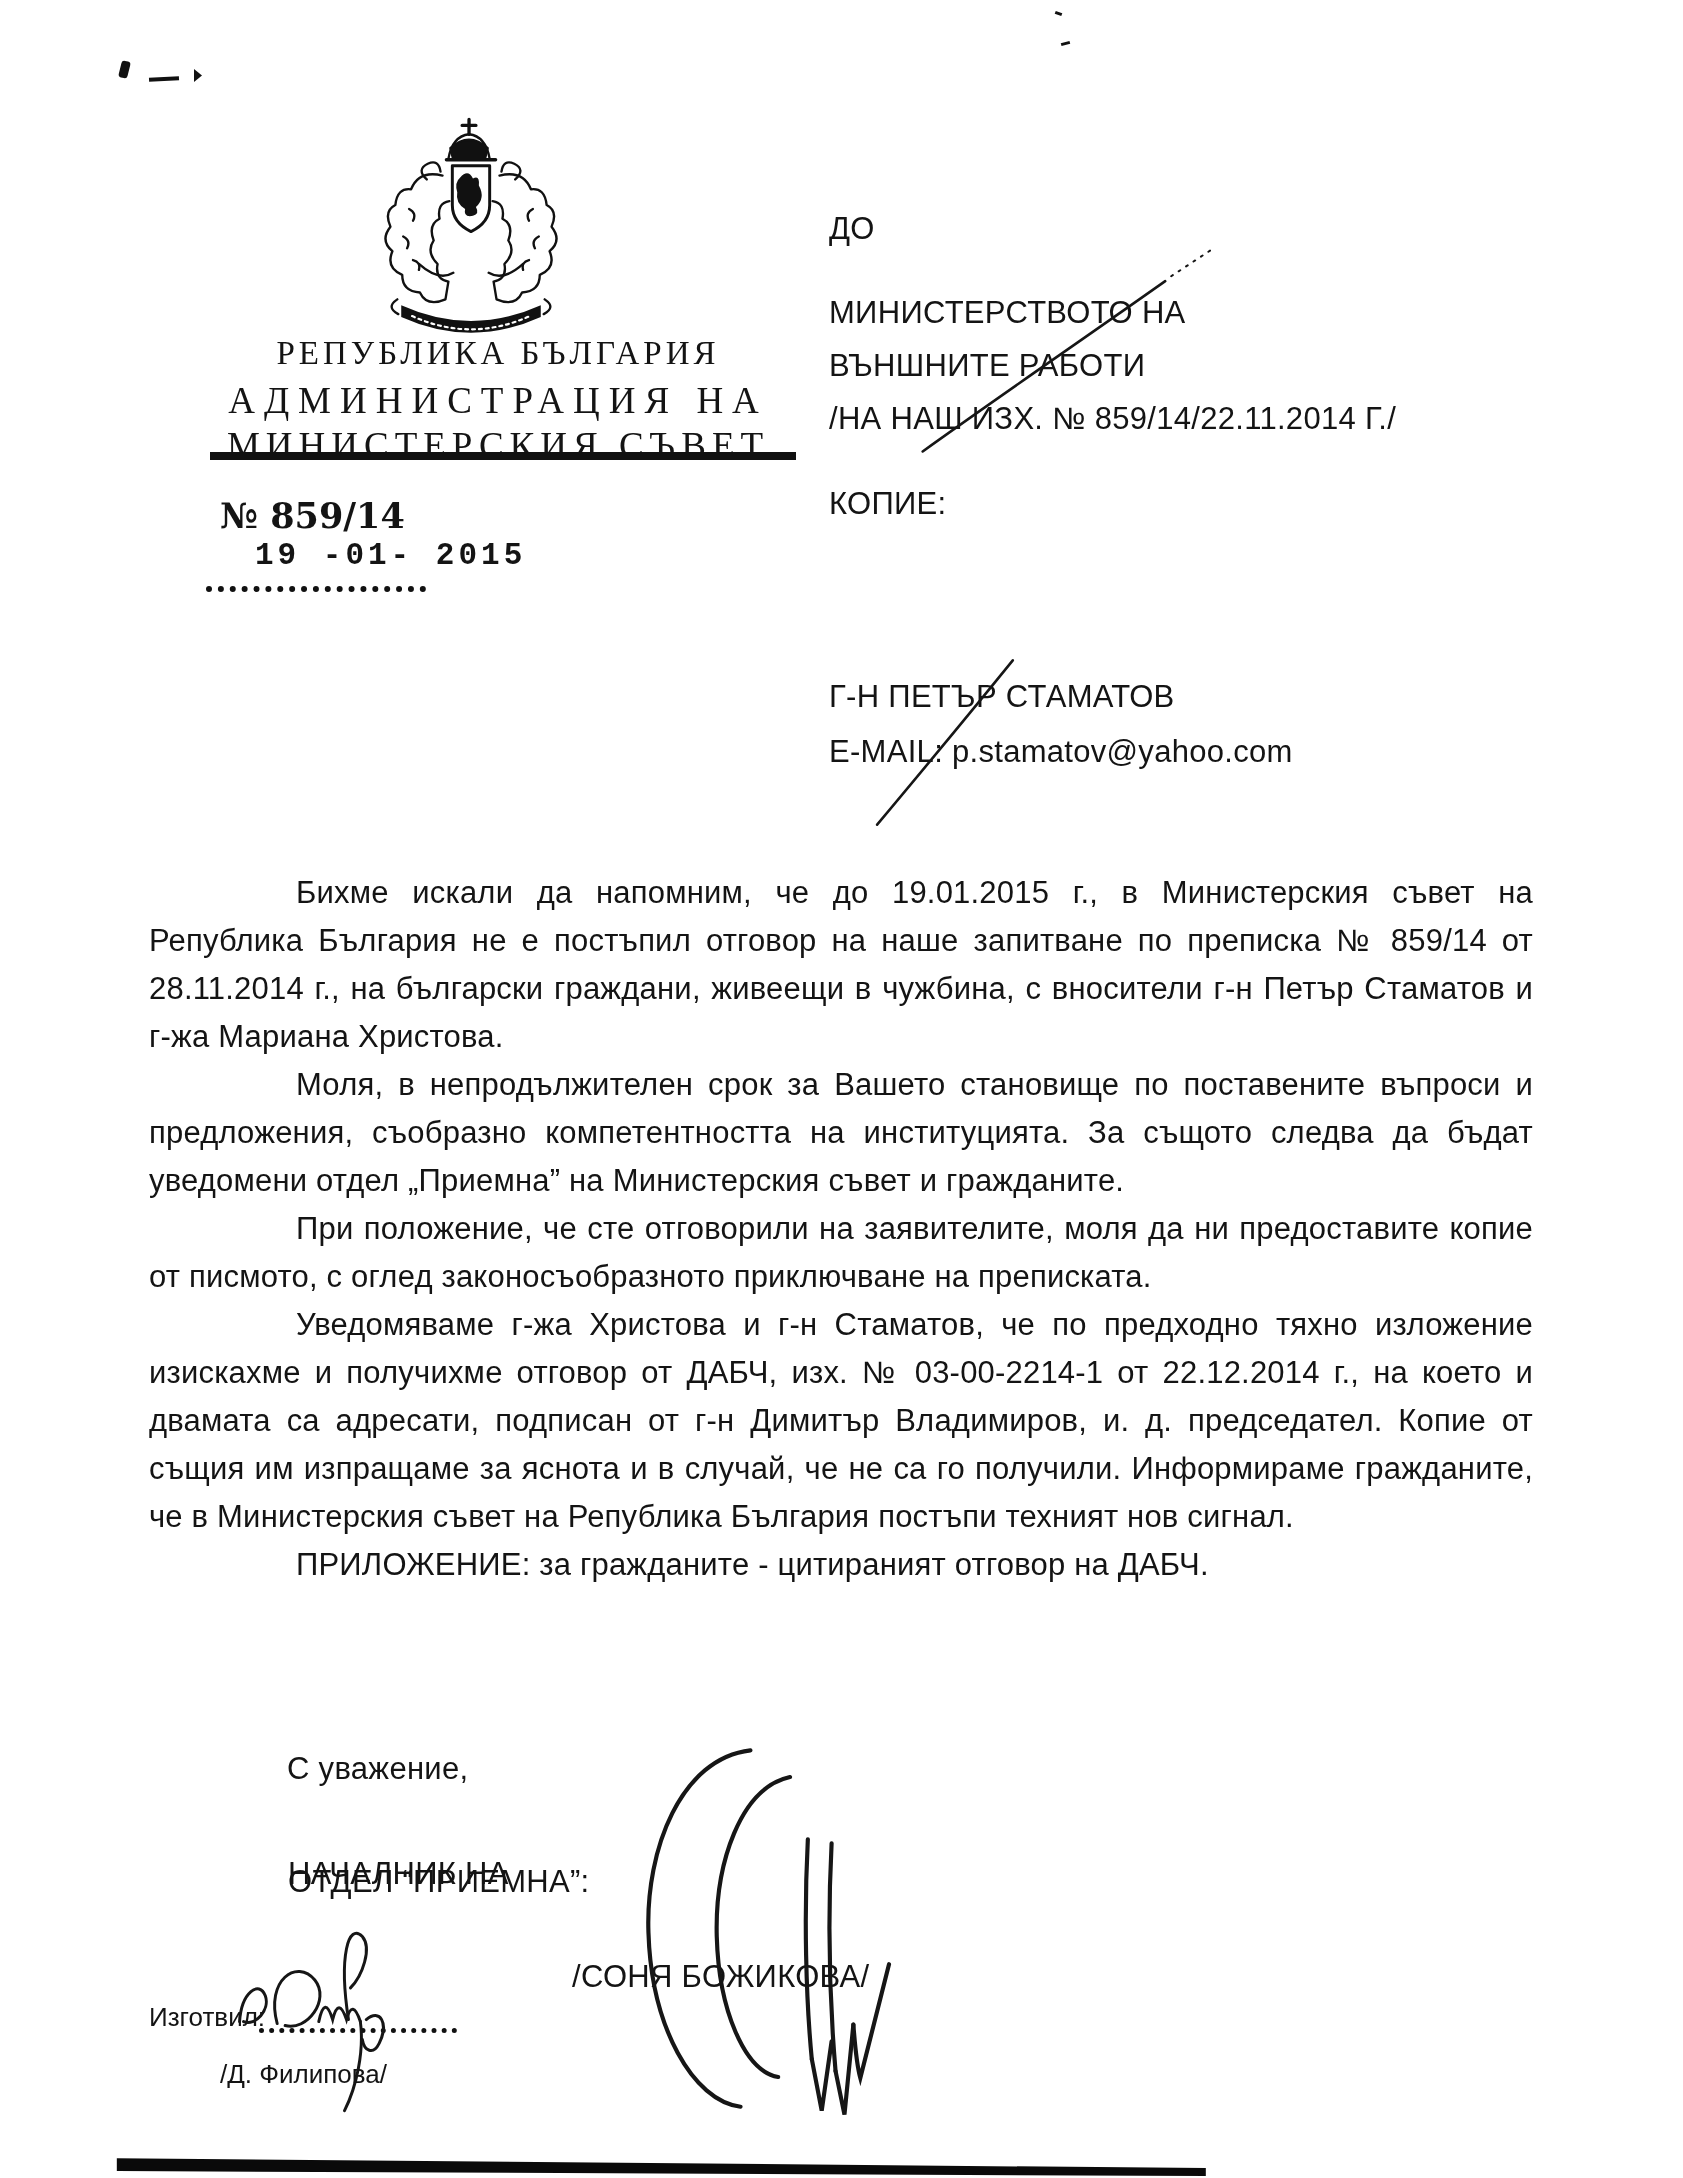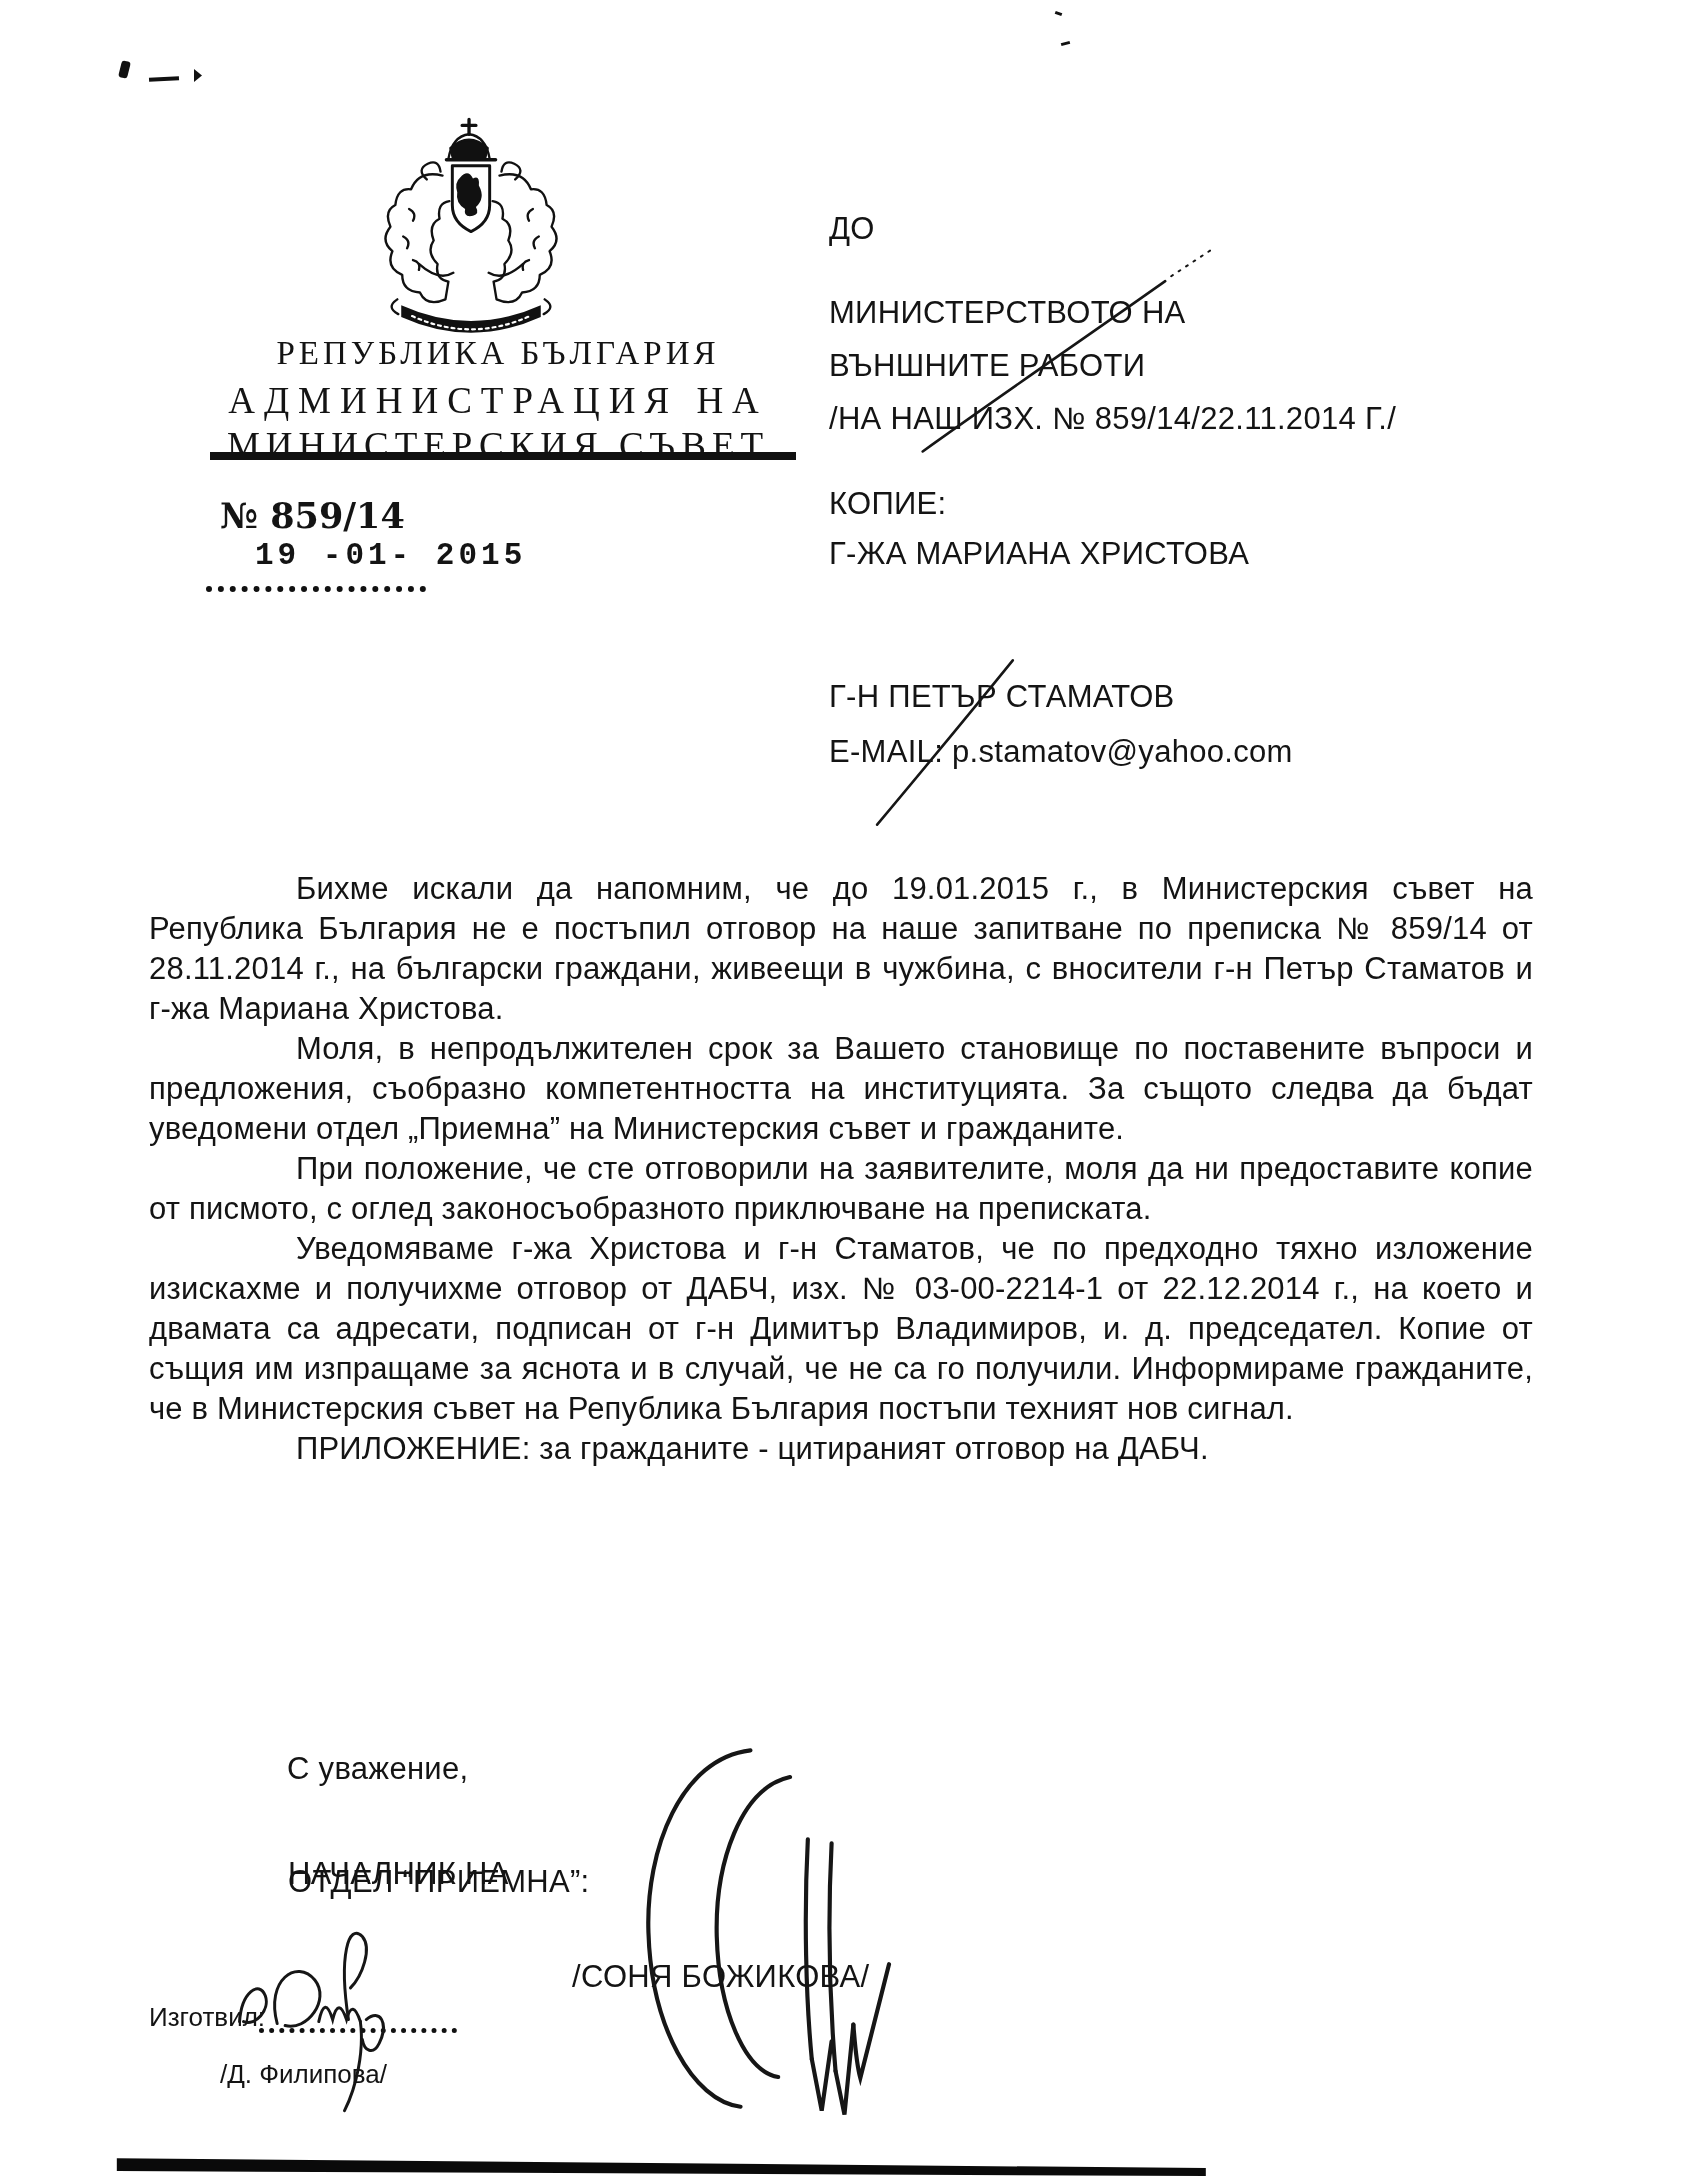--- a/index.html
+++ b/index.html
@@ -14,21 +14,21 @@
   .serifhead {
     font-family:"Liberation Serif","DejaVu Serif",serif; font-weight:normal;
     text-align:center; width:644px; left:176px;
   }
   .headbar { left:210px; top:452px; width:586px; height:8px; background:#111; }
   .refnum { font-family:"DejaVu Serif","Liberation Serif",serif; font-weight:bold; font-size:35px; }
   .datestamp { font-family:Liberation Mono, monospace; font-weight:bold; font-size:31px; letter-spacing:4px; }
   .dotline { border-bottom:6px dotted #111; }
   .bodytext {
     left:149px; top:869px; width:1384px; text-align:justify;
-    font-size:31px; line-height:40px; letter-spacing:0.2px;
+    font-size:31px; line-height:48px; letter-spacing:0.2px;
   }
   .bodytext p { margin:0; text-indent:147px; }
   .mark { background:#111; }
   svg { display:block; }
 </style>
 </head>
 <body>
 
 <div class="page">
 
@@ -76,21 +76,20 @@
   <div class="abs refnum" style="left:220px;top:495px;">№ 859/14</div>
   <div class="abs datestamp" style="left:255px;top:538px;">19 -01- 2015</div>
   <div class="abs dotline" style="left:206px;top:550px;width:220px;height:36px;"></div>
 
   <div class="abs t31" style="left:829px;top:210px;">ДО</div>
   <div class="abs t31" style="left:829px;top:294px;">МИНИСТЕРСТВОТО НА</div>
   <div class="abs t31" style="left:829px;top:347px;">ВЪНШНИТЕ РАБОТИ</div>
   <div class="abs t31" style="left:829px;top:400px;">/НА НАШ ИЗХ. № 859/14/22.11.2014 Г./</div>
 
   <div class="abs t31" style="left:829px;top:485px;">КОПИЕ:</div>
-  <div class="abs t31" style="left:829px;top:535px;">Г-ЖА МАРИАНА ХРИСТОВА</div>
   <div class="abs t31" style="left:829px;top:678px;">Г-Н ПЕТЪР СТАМАТОВ</div>
   <div class="abs t31" style="left:829px;top:733px;">E-MAIL: p.stamatov@yahoo.com</div>
 
 
   <div class="abs bodytext">
     <p>Бихме искали да напомним, че до 19.01.2015 г., в Министерския съвет на Република България не е постъпил отговор на наше запитване по преписка № 859/14 от 28.11.2014 г., на български граждани, живеещи в чужбина, с вносители г-н Петър Стаматов и г-жа Мариана Христова.</p>
     <p>Моля, в непродължителен срок за Вашето становище по поставените въпроси и предложения, съобразно компетентността на институцията. За същото следва да бъдат уведомени отдел „Приемна” на Министерския съвет и гражданите.</p>
     <p>При положение, че сте отговорили на заявителите, моля да ни предоставите копие от писмото, с оглед законосъобразното приключване на преписката.</p>
     <p>Уведомяваме г-жа Христова и г-н Стаматов, че по предходно тяхно изложение изискахме и получихме отговор от ДАБЧ, изх. № 03-00-2214-1 от 22.12.2014 г., на което и двамата са адресати, подписан от г-н Димитър Владимиров, и. д. председател. Копие от същия им изпращаме за яснота и в случай, че не са го получили. Информираме гражданите, че в Министерския съвет на Република България постъпи техният нов сигнал.</p>
     <p>ПРИЛОЖЕНИЕ: за гражданите - цитираният отговор на ДАБЧ.</p>

